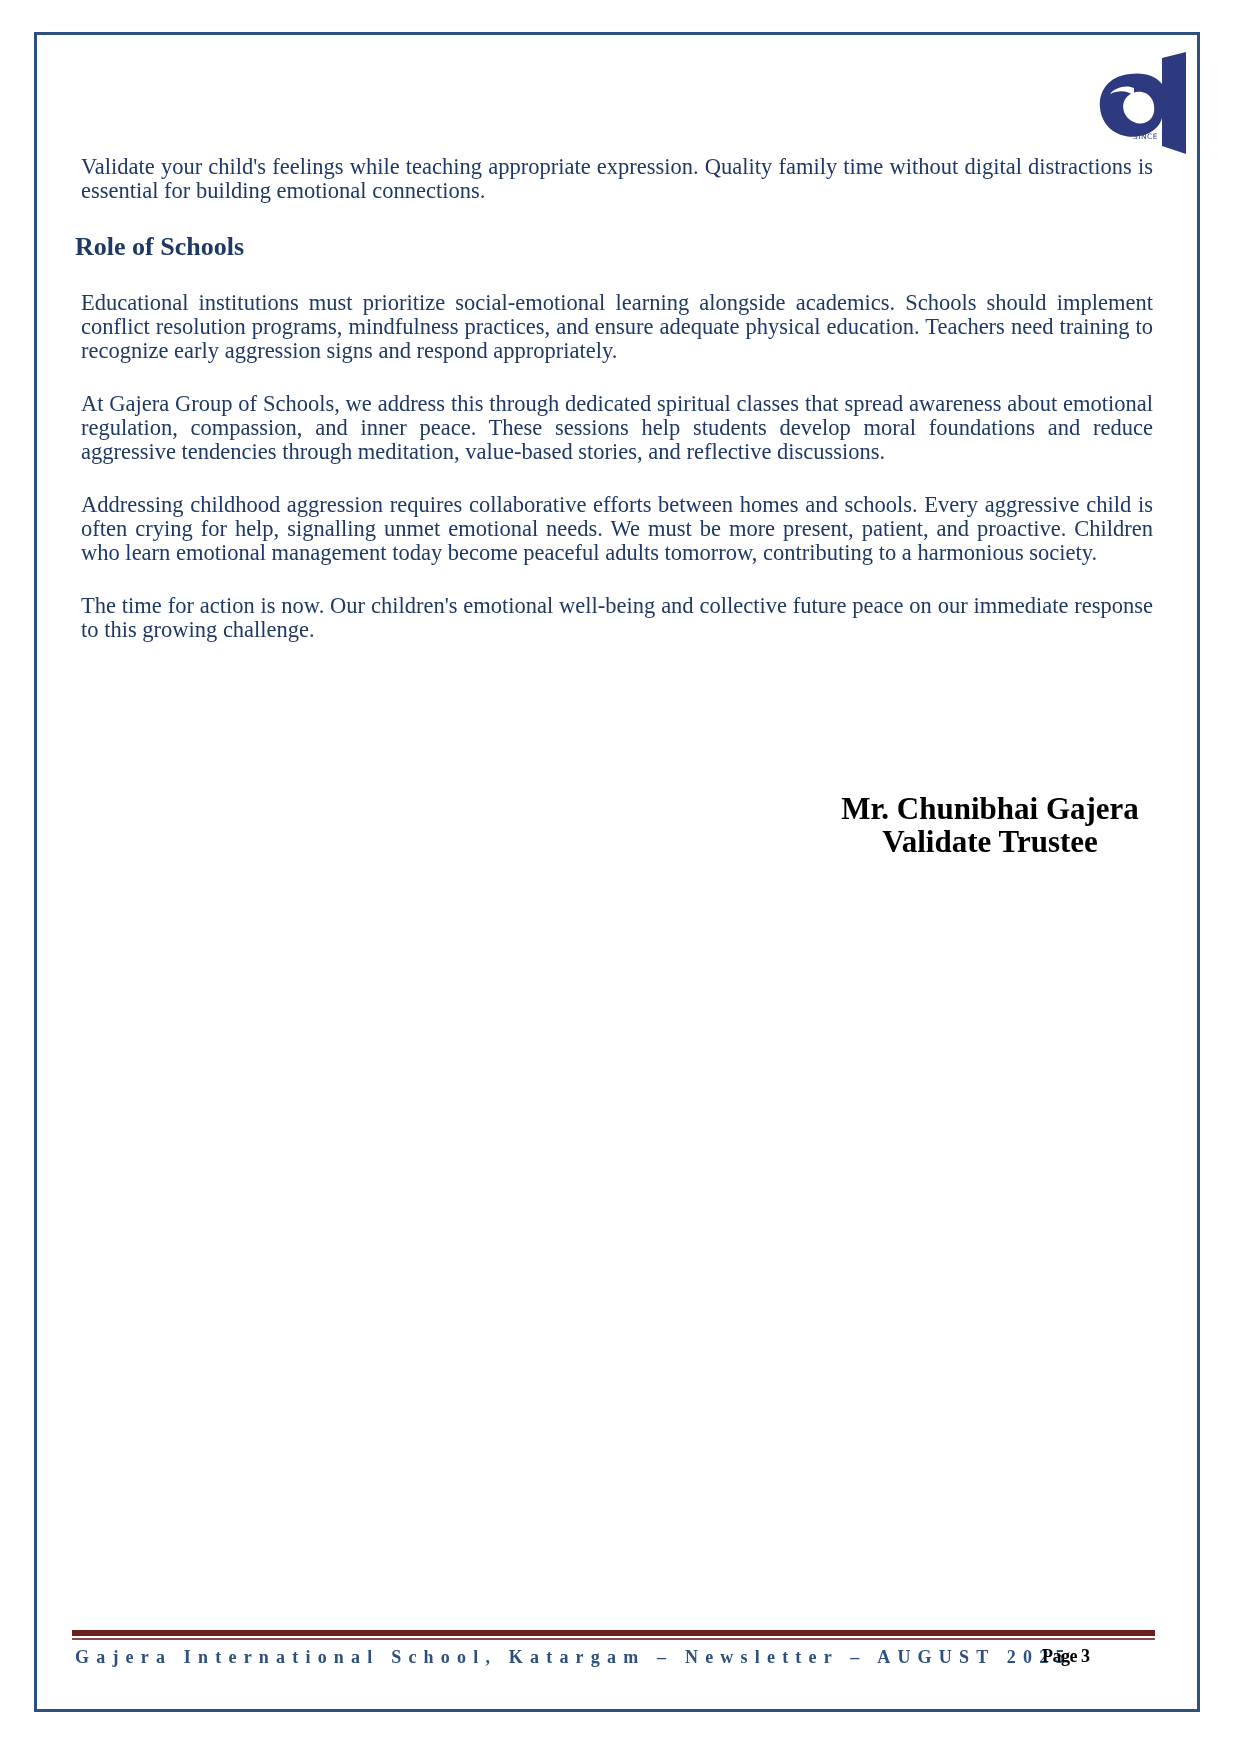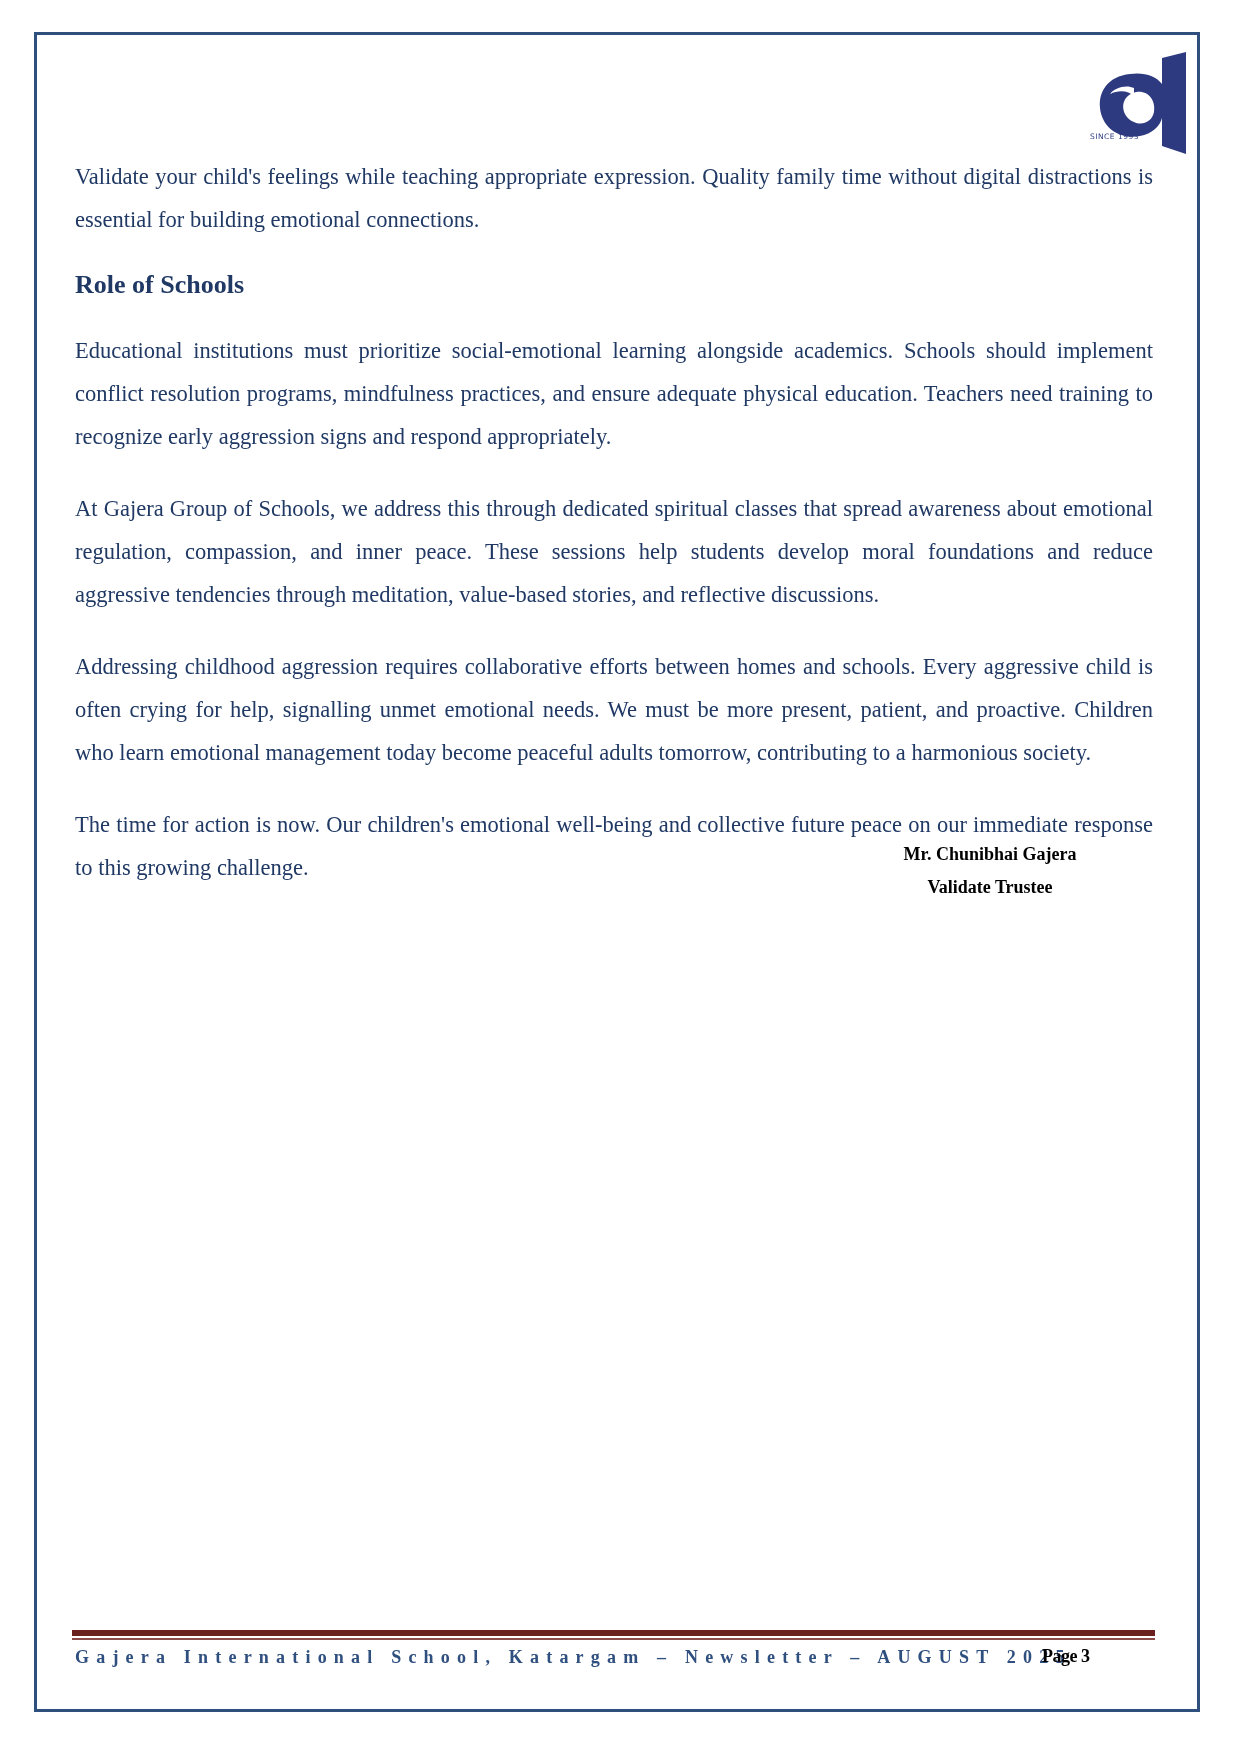--- a/index.html
+++ b/index.html
@@ -7,28 +7,28 @@
   .frame {
     position: absolute; left: 34px; top: 32px; width: 1166px; height: 1680px;
     border: 3px solid #2f4f7f; box-sizing: border-box;
   }
   .logo { position: absolute; left: 1090px; top: 44px; width: 110px; height: 118px; }
   .content {
     position: absolute; left: 75px; top: 155px; width: 1078px;
     font-family: "Liberation Serif", serif; color: #1f3864;
   }
   .para {
-    font-size: 22.5px; line-height: 43px; text-align: justify; margin: 0 0 29px 0;
+    font-size: 22.5px; line-height: 24px; text-align: justify; margin: 0 0 29px 6px;
   }
   .heading {
     font-size: 26px; font-weight: bold; color: #1f3864; margin: 8px 0 29px 0; line-height: 30px;
   }
   .signature {
-    position: absolute; left: 820px; top: 838px; width: 340px; text-align: center;
-    font-family: "Liberation Serif", serif; font-weight: bold; font-size: 18px;
+    position: absolute; left: 820px; top: 792px; width: 340px; text-align: center;
+    font-family: "Liberation Serif", serif; font-weight: bold; font-size: 31px;
     line-height: 33px; color: #000;
   }
   .footer-rule {
     position: absolute; left: 72px; top: 1630px; width: 1083px;
   }
   .footer-rule .thick { height: 6px; background: #6b2020; }
   .footer-rule .gap { height: 2px; background: #ffffff; }
   .footer-rule .thin { height: 2px; background: #8a4a4a; }
   .footer-text {
     position: absolute; left: 75px; top: 1647px; font-family: "Liberation Serif", serif;
@@ -42,21 +42,21 @@
 </head>
 <body>
 
 <div class="frame"></div>
 
 <div class="logo">
   <svg width="110" height="118" viewBox="0 0 110 118">
     <path d="M40 30 C18 32 8 48 10 64 C12 84 30 96 50 92 C62 90 70 82 72 74 L72 102 L96 110 L96 8 L72 14 L72 40 C66 32 54 28 40 30 Z M46 48 C58 46 66 56 64 68 C62 78 52 82 44 78 C34 74 30 62 36 54 C38 51 42 49 46 48 Z" fill="#2e3a80"></path>
     <path d="M44 44 C36 40 24 44 20 50 C28 46 38 46 44 52 Z" fill="#ffffff"></path>
   </svg>
-  <div style="position:absolute; left:0; top:88px; width:92px; text-align:left; font-family:'DejaVu Sans',sans-serif; font-size:7.5px; color:#2e3a80; letter-spacing:0.5px;">SINCE 1993</div>
+  <div style="position:absolute; left:0; top:88px; width:92px; text-align:right; font-family:'DejaVu Sans',sans-serif; font-size:7.5px; color:#2e3a80; letter-spacing:0.5px;">SINCE 1993</div>
 </div>
 
 <div class="content">
   <p class="para">Validate your child's feelings while teaching appropriate expression. Quality family time without digital distractions is essential for building emotional connections.</p>
   <h2 class="heading">Role of Schools</h2>
   <p class="para">Educational institutions must prioritize social-emotional learning alongside academics. Schools should implement conflict resolution programs, mindfulness practices, and ensure adequate physical education. Teachers need training to recognize early aggression signs and respond appropriately.</p>
   <p class="para">At Gajera Group of Schools, we address this through dedicated spiritual classes that spread awareness about emotional regulation, compassion, and inner peace. These sessions help students develop moral foundations and reduce aggressive tendencies through meditation, value-based stories, and reflective discussions.</p>
   <p class="para">Addressing childhood aggression requires collaborative efforts between homes and schools. Every aggressive child is often crying for help, signalling unmet emotional needs. We must be more present, patient, and proactive. Children who learn emotional management today become peaceful adults tomorrow, contributing to a harmonious society.</p>
   <p class="para">The time for action is now. Our children's emotional well-being and collective future peace on our immediate response to this growing challenge.</p>
 </div>

